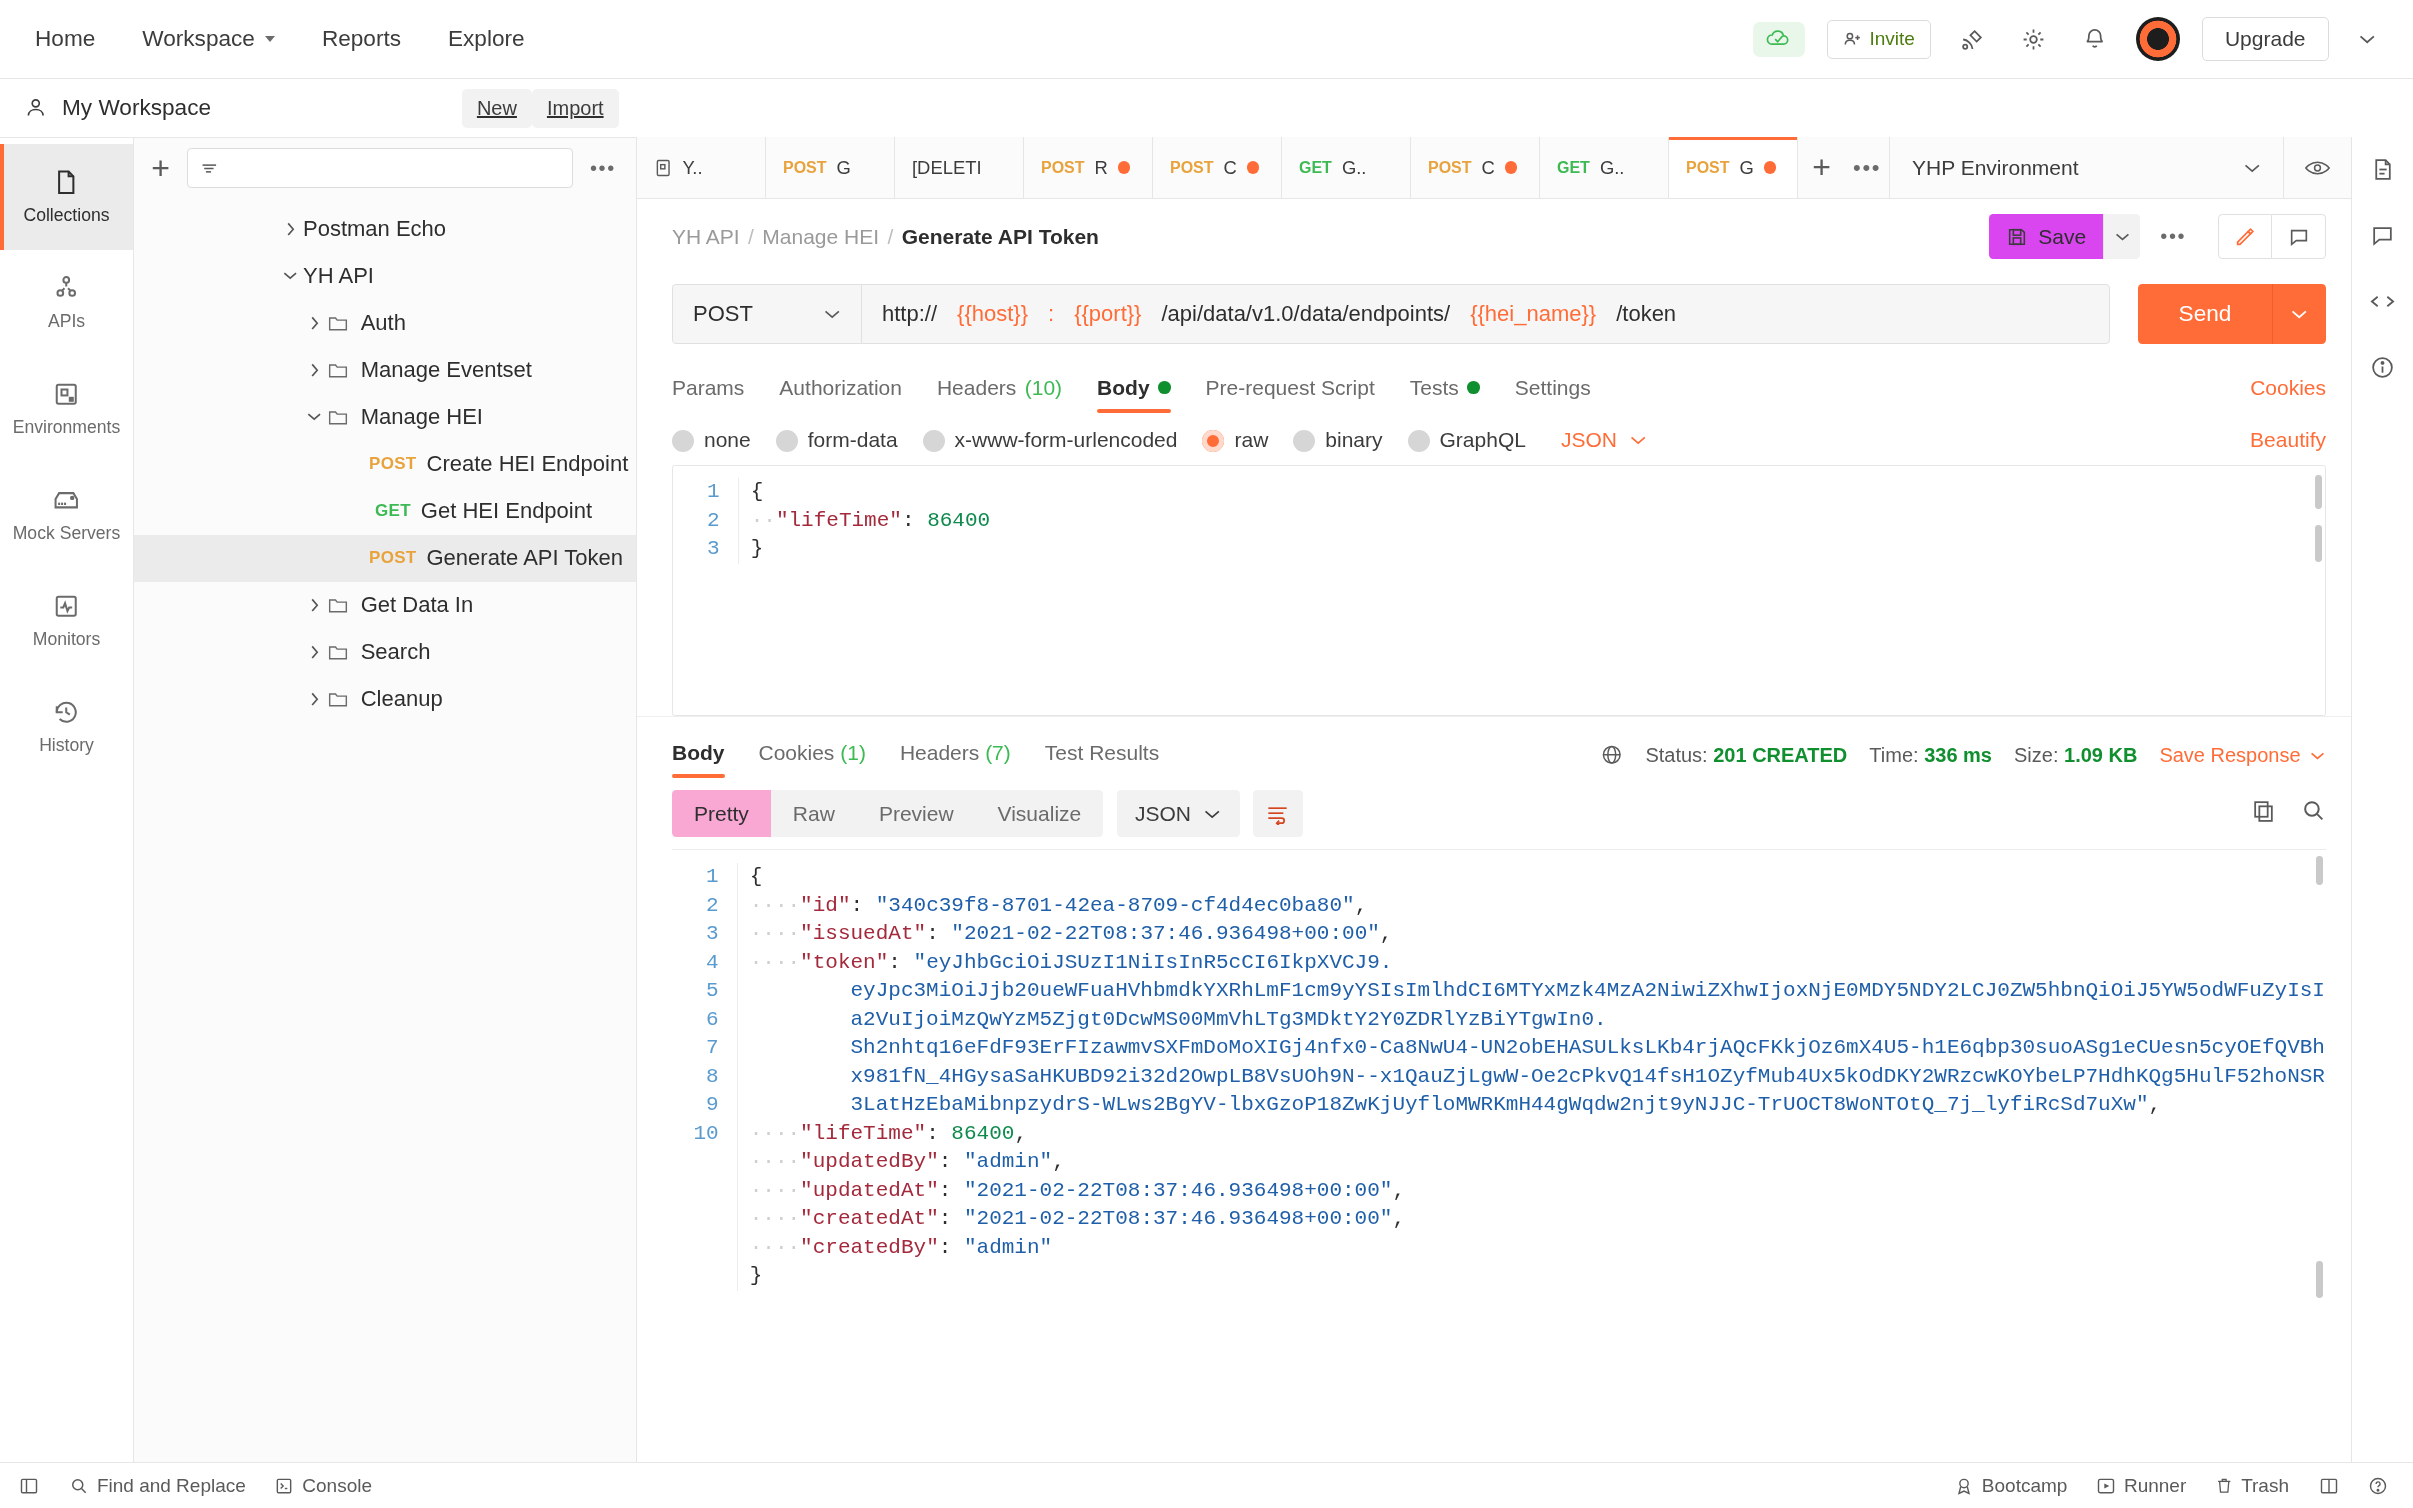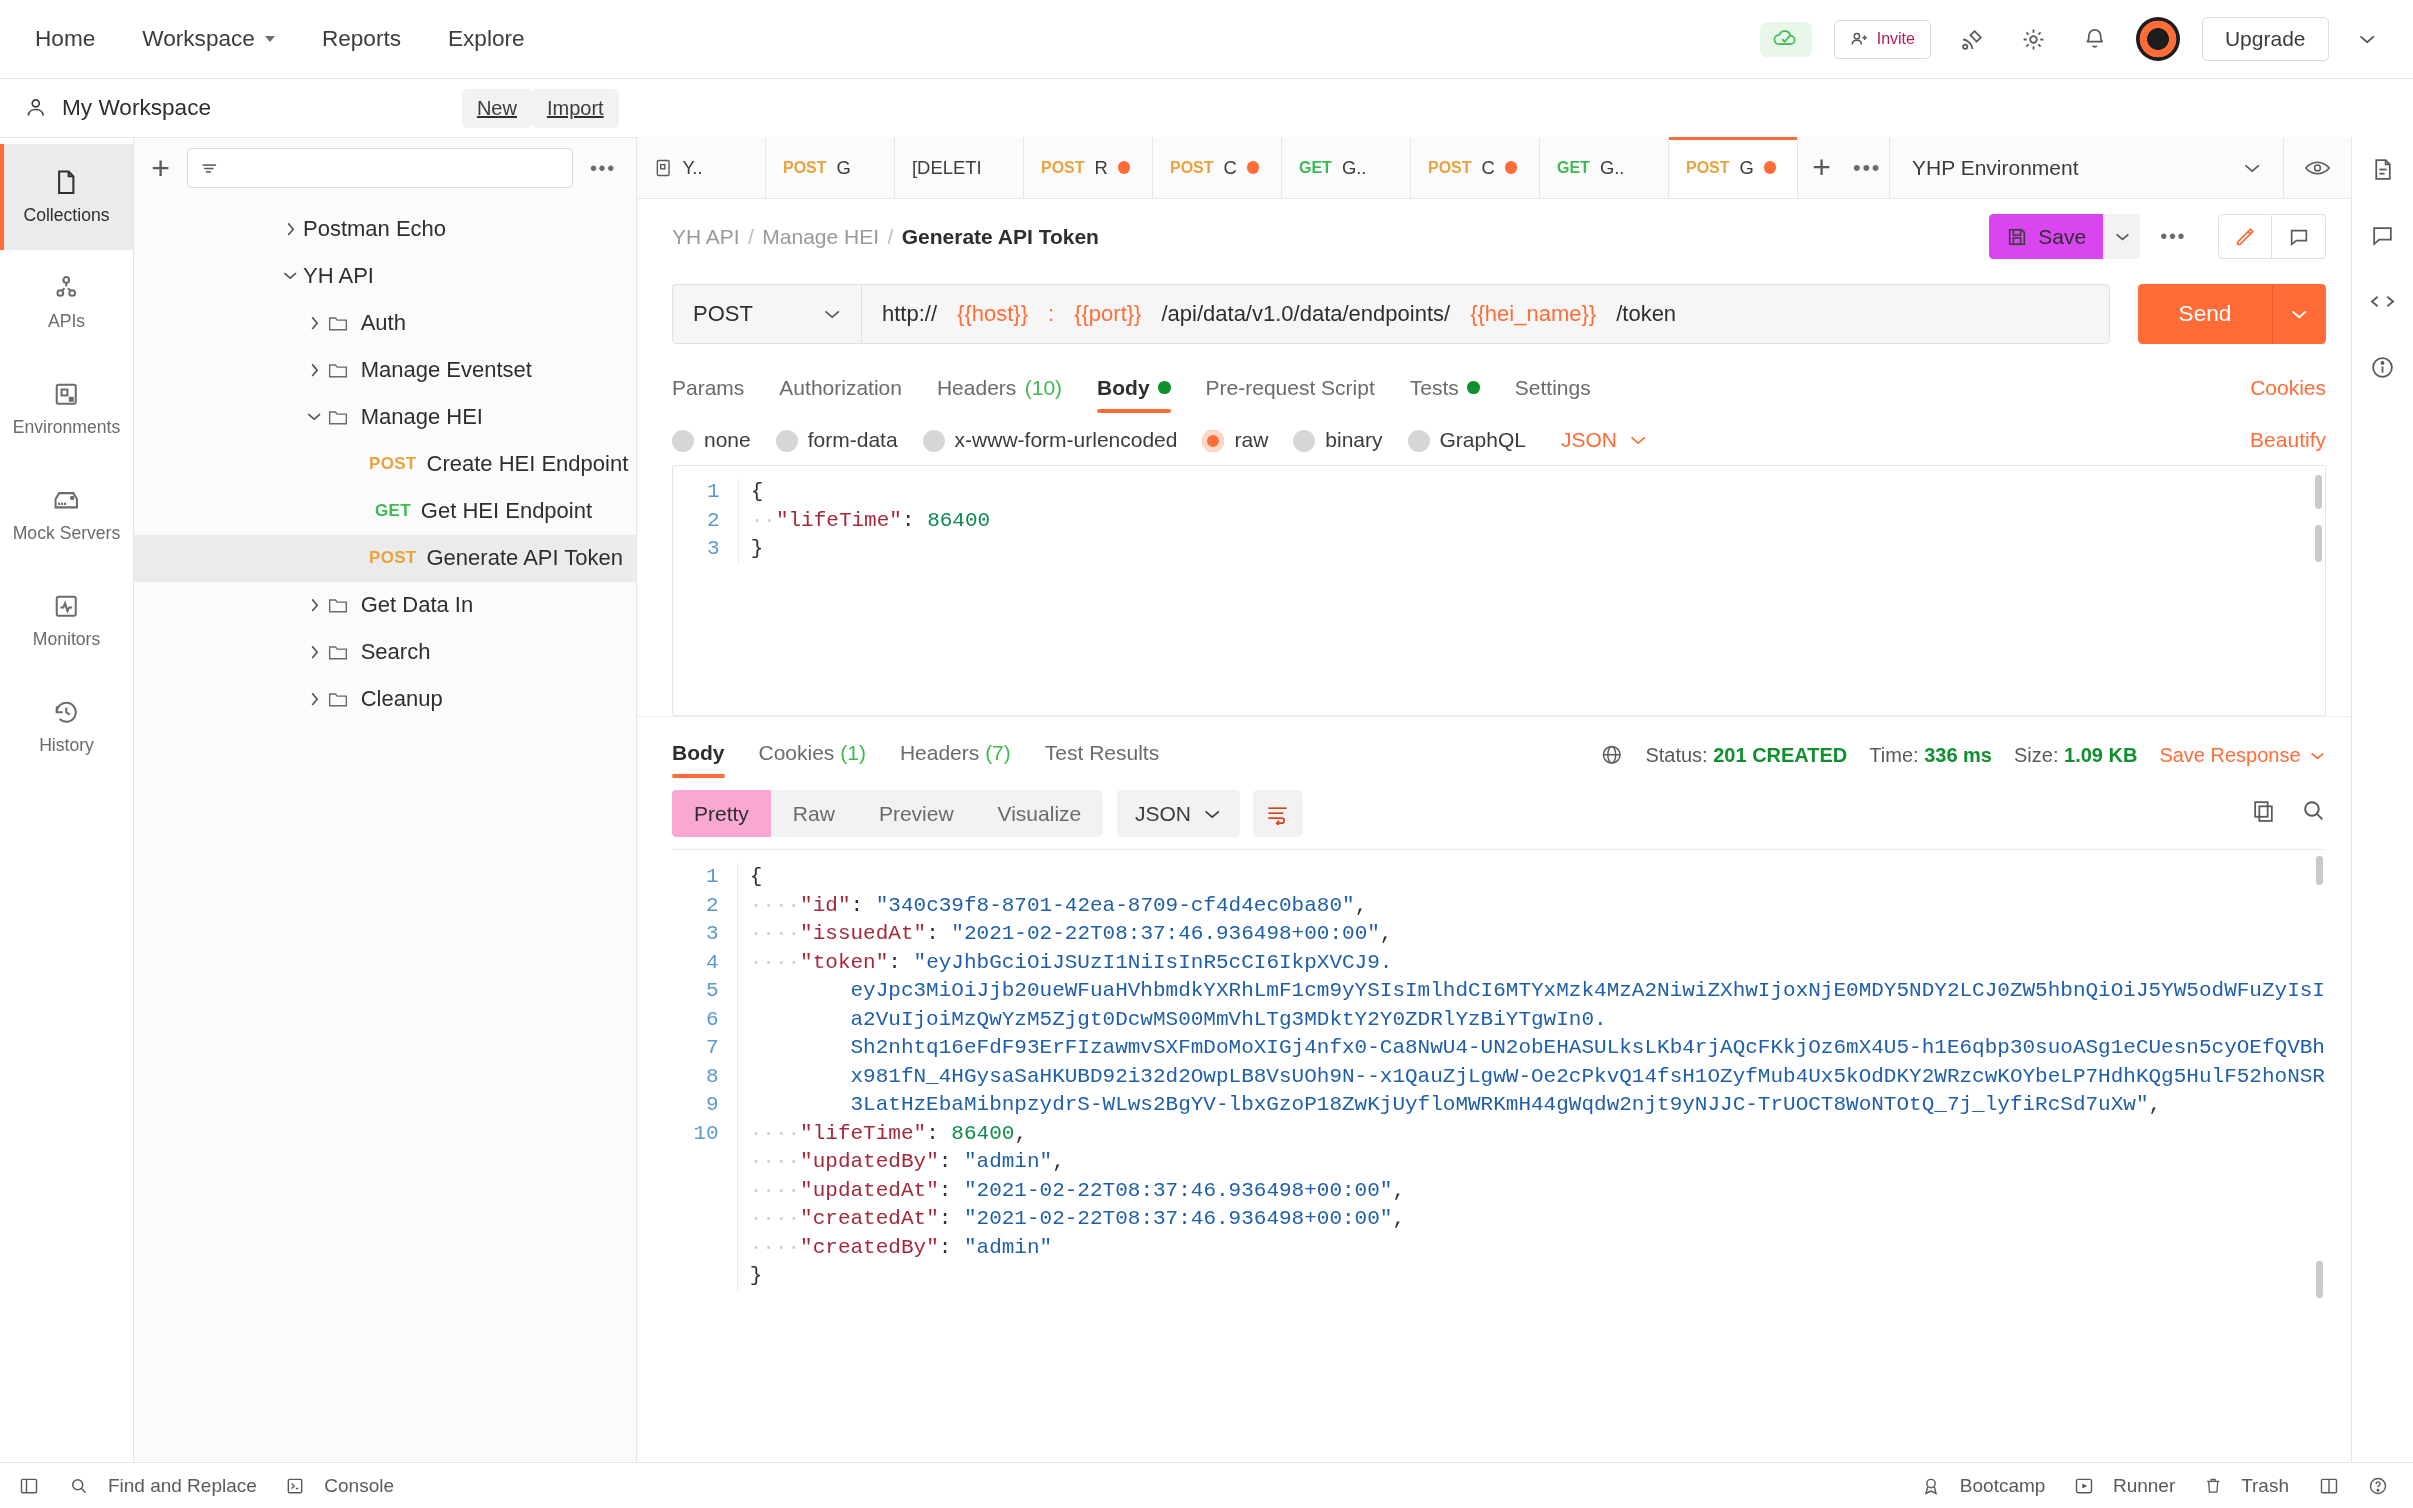--- a/index.html
+++ b/index.html
@@ -27,21 +27,21 @@
     width:352px; height:47px; background:#f2f2f2; border:0.8px solid #e4e4e4;
     border-radius:5px; display:flex; align-items:center; justify-content:center; gap:11.7px;
     color:#8a8a8a; font-size:21px; cursor:text;
   }
   .nav-right { margin-left:auto; display:flex; align-items:center; gap:22px; padding-right:28.5px; }
   .badge-cloud {
     width:52px;height:35px;border-radius:6.7px;background:#e9f7ea;display:flex;align-items:center;justify-content:center;
   }
   .invite-btn {
     height:39px; padding:0 15px; border:0.8px solid #dcdcdc; border-radius:5px;
-    display:flex;align-items:center;gap:8.4px; font-size:16px; color:#be185d; background:#fff; cursor:pointer;
+    display:flex;align-items:center;gap:8.4px; font-size:19px; color:#4d7c0f; background:#fff; cursor:pointer;
   }
   .icon-btn { width:39px;height:39px; display:flex;align-items:center;justify-content:center; cursor:pointer; color:#5a5a5a; }
   .avatar-ring {
     width:44px;height:44px;border-radius:50%;
     background:radial-gradient(circle at 50% 50%, #1d1d1d 0 34%, #ff6c37 36% 58%, #1d1d1d 60% 100%);
     cursor:pointer;
   }
   .upgrade-btn {
     height:44px;padding:0 22px;border:0.8px solid #dcdcdc;border-radius:5px;background:#fff;
     font-size:21px;color:#3c3c3c;display:flex;align-items:center;cursor:pointer;
@@ -184,21 +184,21 @@
   #respctrl-right { margin-left:auto; display:flex; gap:25px; color:#5a5a5a; }
 
   #resp-editor { flex:1; margin:0 25px 8.4px 35px; border-top:0.8px solid #ececec; position:relative; overflow:hidden; }
   #resp-editor .ed-lines { padding-top:13.4px; }
 
   
   #footer {
     position:absolute; bottom:0; left:0; right:0; height:46px; border-top:0.8px solid #e6e6e6;
     display:flex; align-items:center; padding:0 25px 0 18.4px; background:#fff; font-size:19px; color:#5a5a5a;
   }
-  .fitem { display:flex; align-items:center; gap:19px; margin-right:28.5px; cursor:pointer; }
+  .fitem { display:flex; align-items:center; gap:8px; margin-right:28.5px; cursor:pointer; }
   #footer-right { margin-left:auto; display:flex; align-items:center; }
   #footer-right .fitem { margin-left:28.5px; margin-right:0; }
 
   
   #rrail { width:62px; flex:0 0 62px; border-left:0.8px solid #e6e6e6; background:#fff; padding-top:20px; display:flex; flex-direction:column; align-items:center; gap:35px; }
   .rr-ic { color:#5a5a5a; cursor:pointer; }
   svg { shape-rendering:geometricPrecision; }
 </style>
 </head>
 <body>

